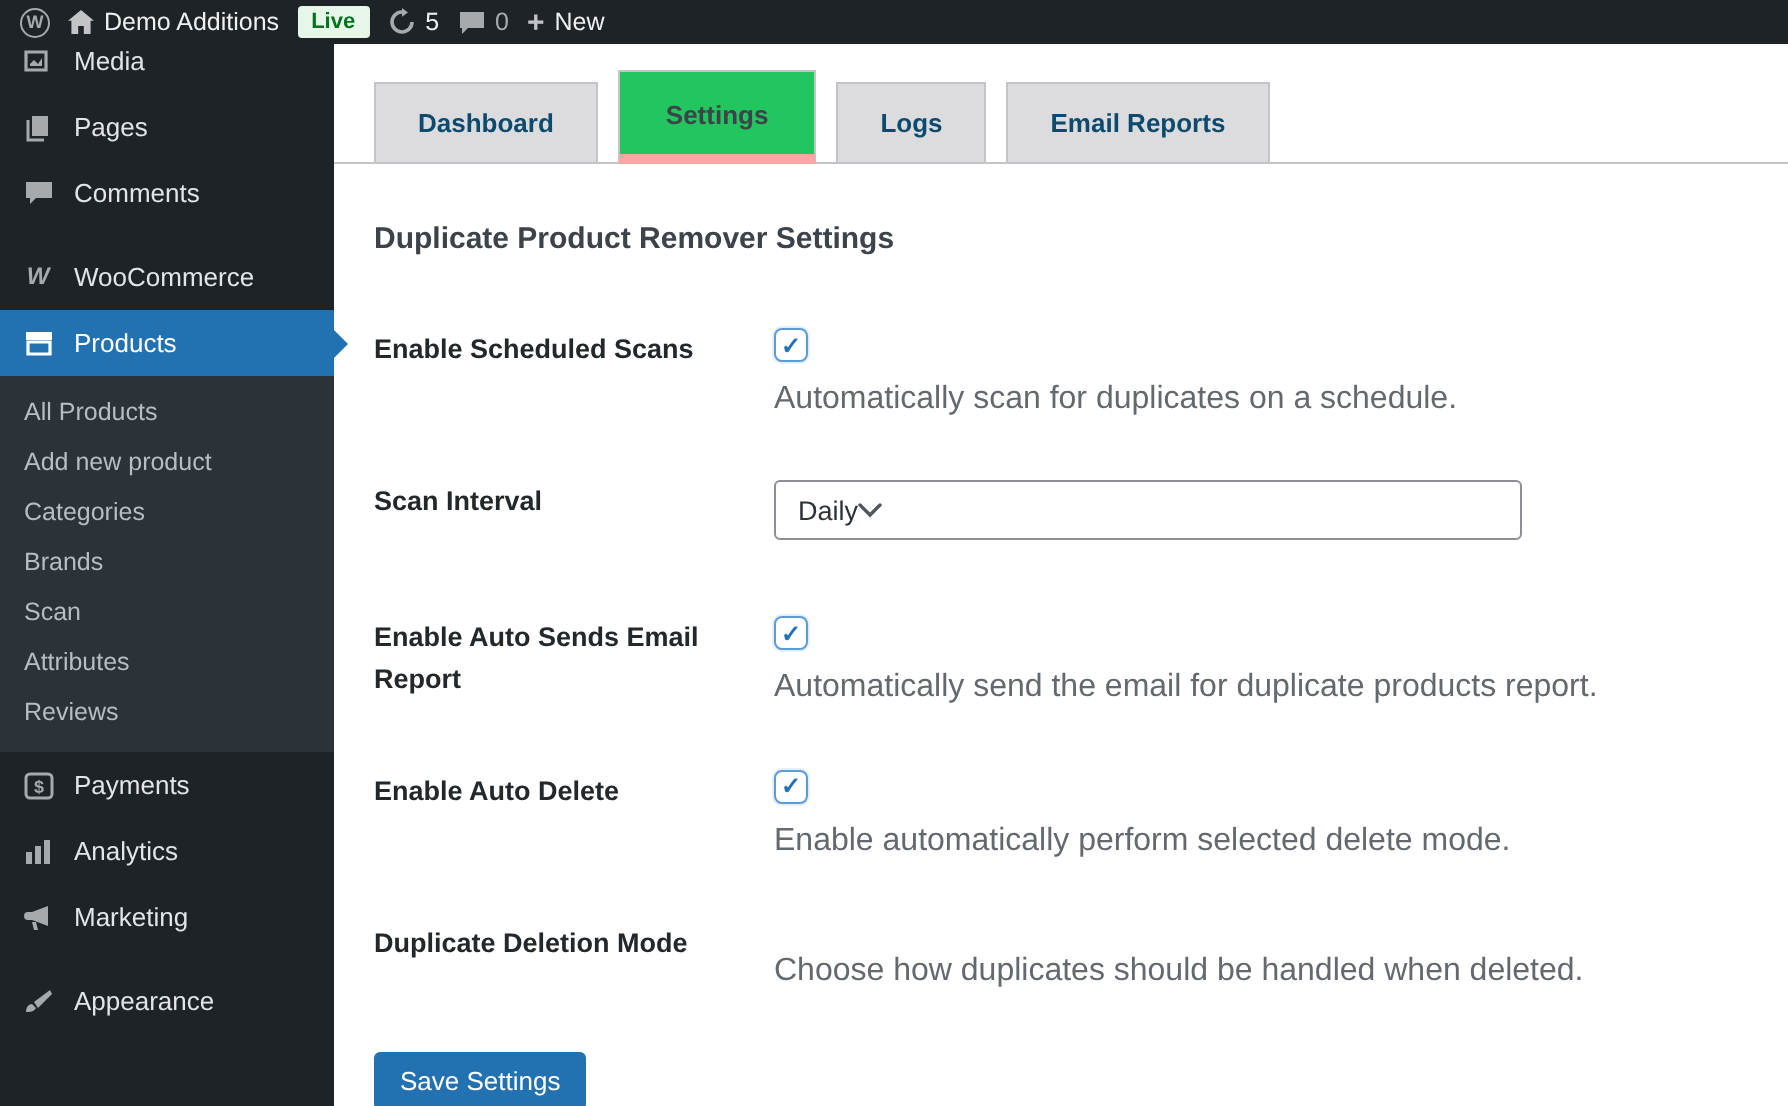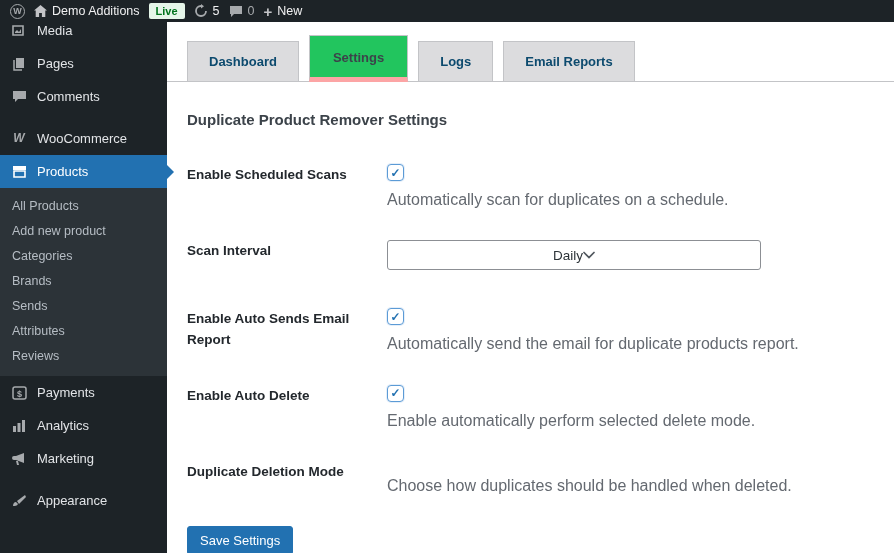--- a/index.html
+++ b/index.html
@@ -86,21 +86,21 @@
     width:17px;height:17px;box-sizing:border-box;background:#fff;
     border:1px solid #5c9bd6;border-radius:4px;
     display:flex;align-items:center;justify-content:center;
     color:#2271b1;font-size:12px;font-weight:700;cursor:pointer;
     box-shadow:0 0 0 1px rgba(79,148,212,.15);
   }
   .row-desc{color:#646970;font-size:16px;margin-top:8px;line-height:1.4;}
   .wp-select{
     width:374px;height:30px;box-sizing:border-box;background:#fff;
     border:1px solid #8c8f94;border-radius:3px;
-    display:flex;align-items:center;justify-content:center;
+    display:flex;align-items:center;justify-content:flex-start;
     padding:0 11px;color:#2c3338;font-size:13.5px;cursor:pointer;
   }
   .save-btn{
     display:inline-block;background:#2271b1;color:#fff;border:1px solid #2271b1;
     border-radius:3px;padding:6px 12px;font-size:13px;font-weight:400;
     font-family:"Liberation Sans",sans-serif;cursor:pointer;margin-top:4px;
   }
   svg{display:block;}
 </style>
 </head>
@@ -188,21 +188,21 @@
         </svg>
     </span>
     <span>Products</span>
   </div>
 
   <div class="submenu">
     <div class="submenu-item">All Products</div>
     <div class="submenu-item">Add new product</div>
     <div class="submenu-item">Categories</div>
     <div class="submenu-item">Brands</div>
-    <div class="submenu-item">Sends</div>
+    <div class="submenu-item">Scan</div>
     <div class="submenu-item">Attributes</div>
     <div class="submenu-item">Reviews</div>
   </div>
 
   <div class="menu-item">
     <span class="mi-icon">
       <svg width="15" height="14" viewBox="0 0 15 14">
           <rect x="1" y="1" width="13" height="12" rx="2" fill="none" stroke="#a7aaad" stroke-width="1.5"></rect>
           <text x="7.5" y="10.5" font-size="9" font-weight="bold" fill="#a7aaad" text-anchor="middle" font-family="Liberation Sans, sans-serif">$</text>
         </svg>

